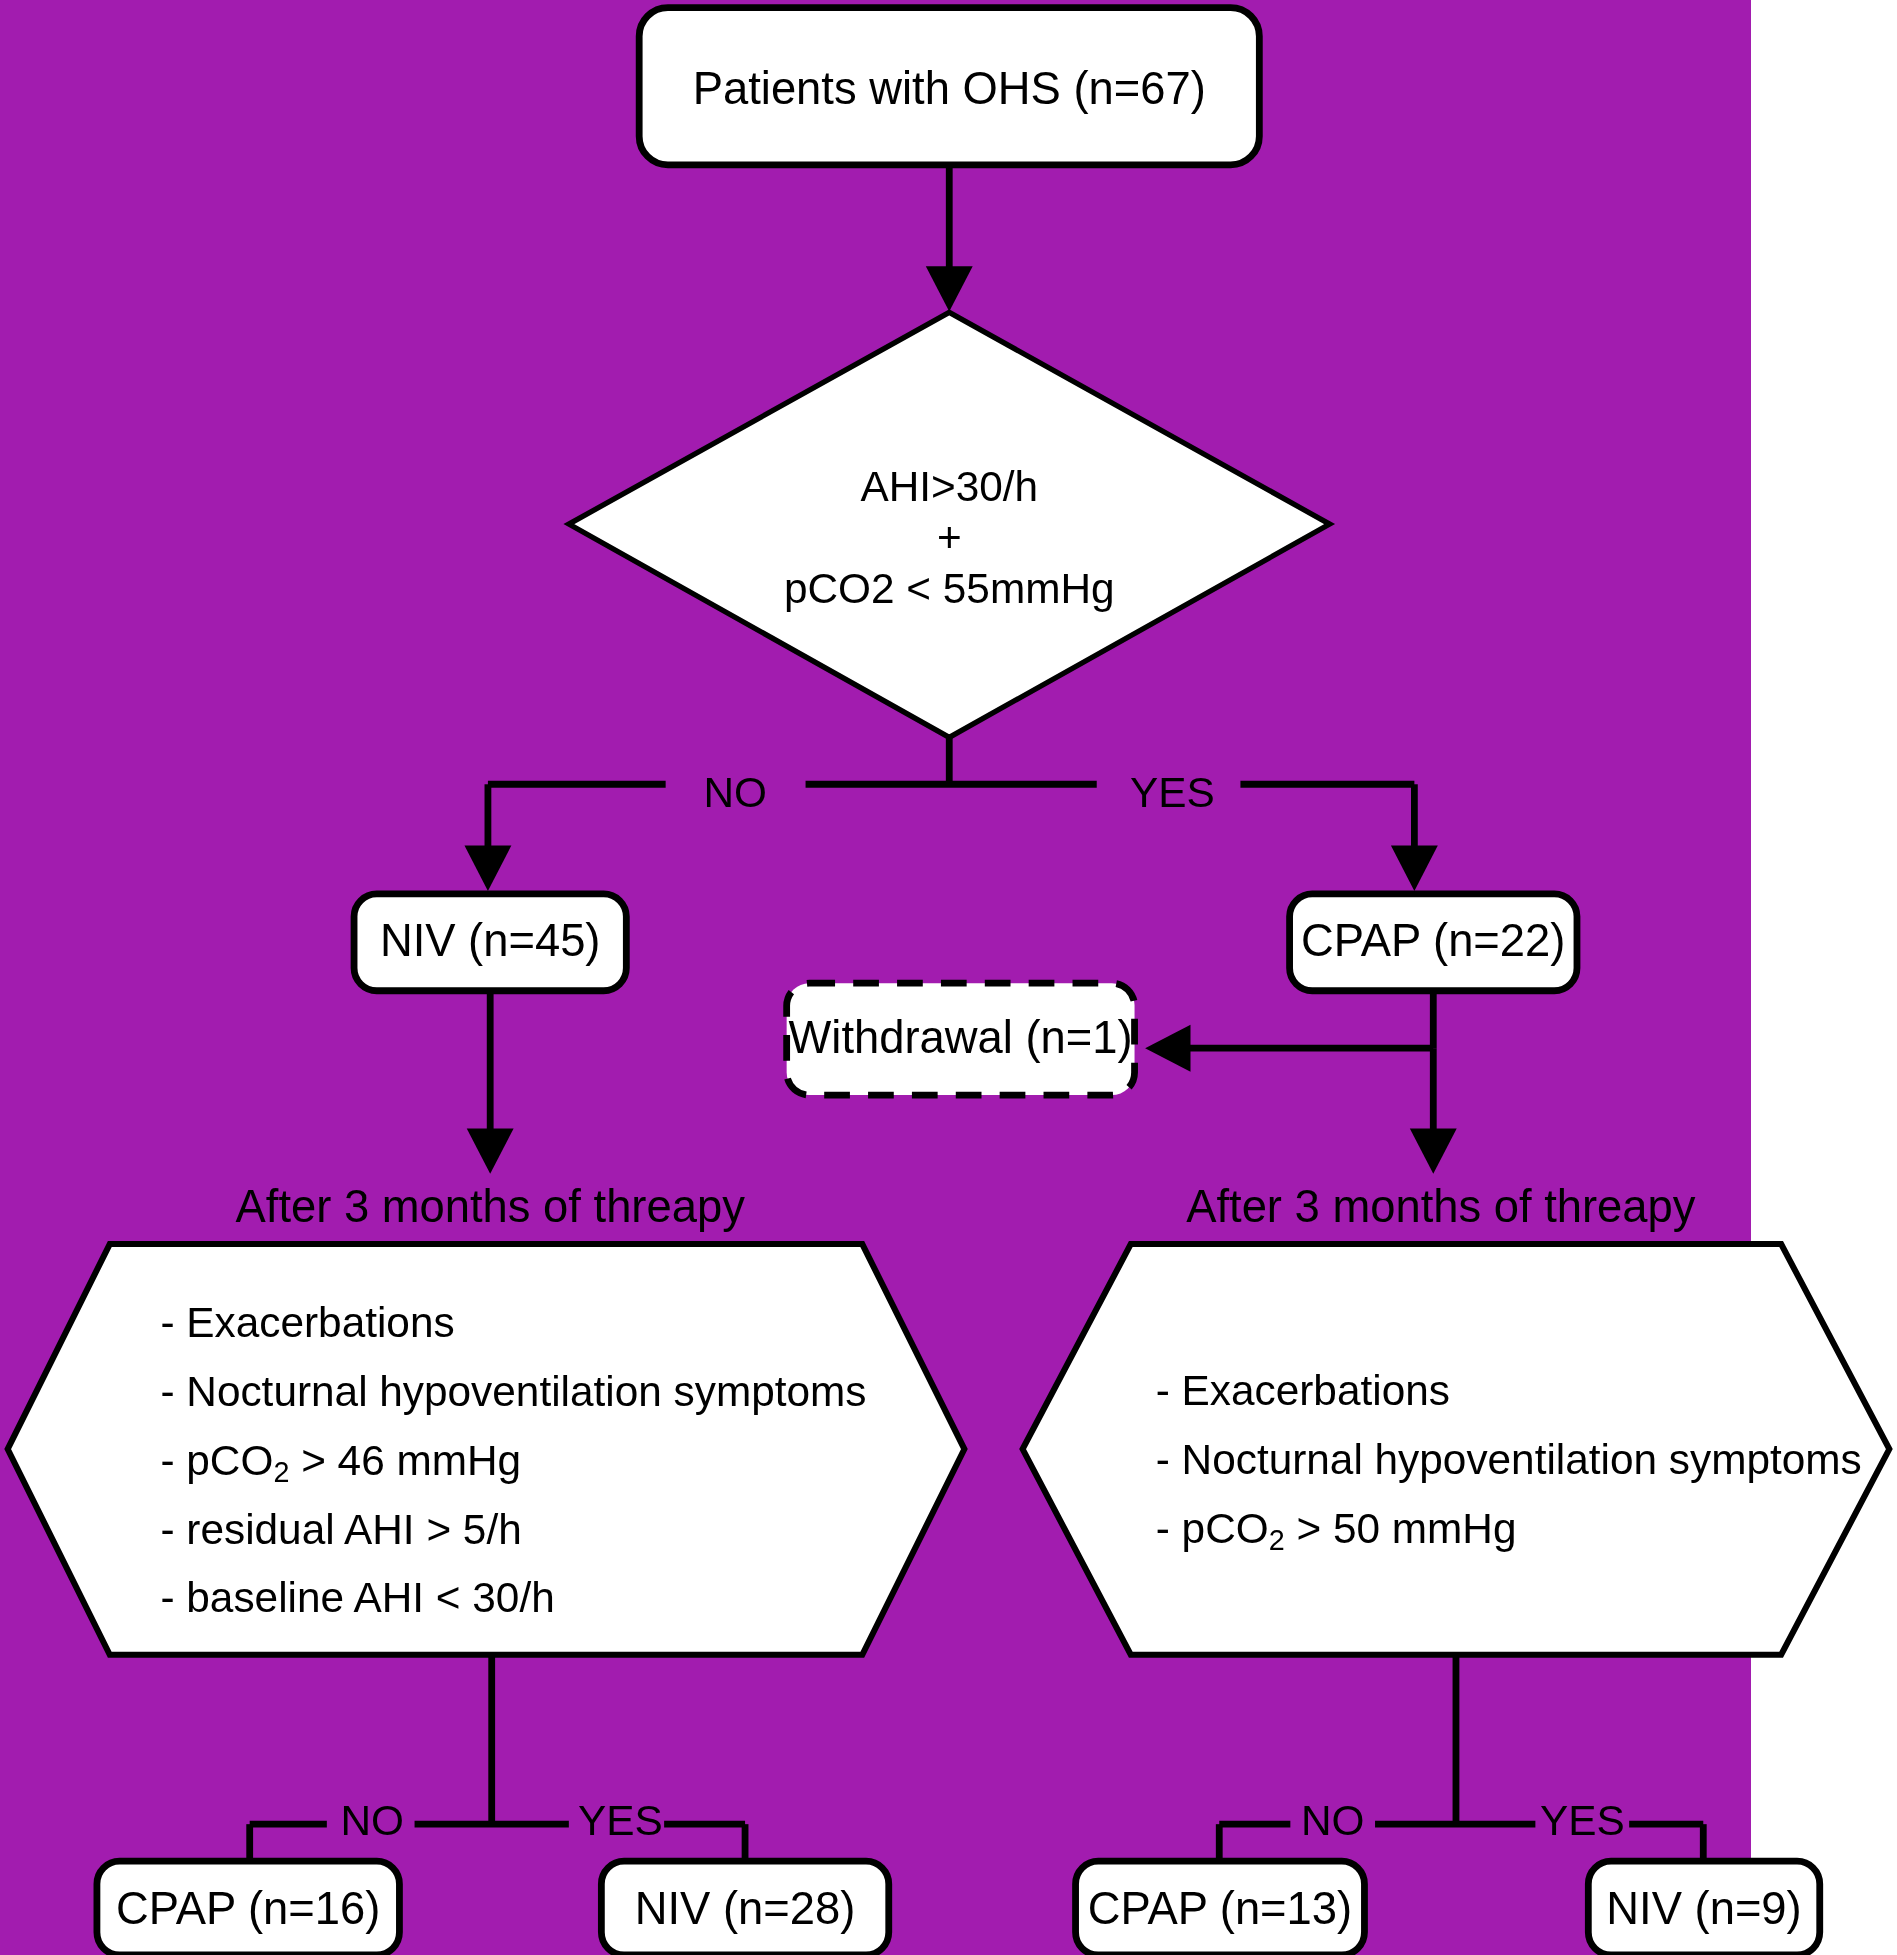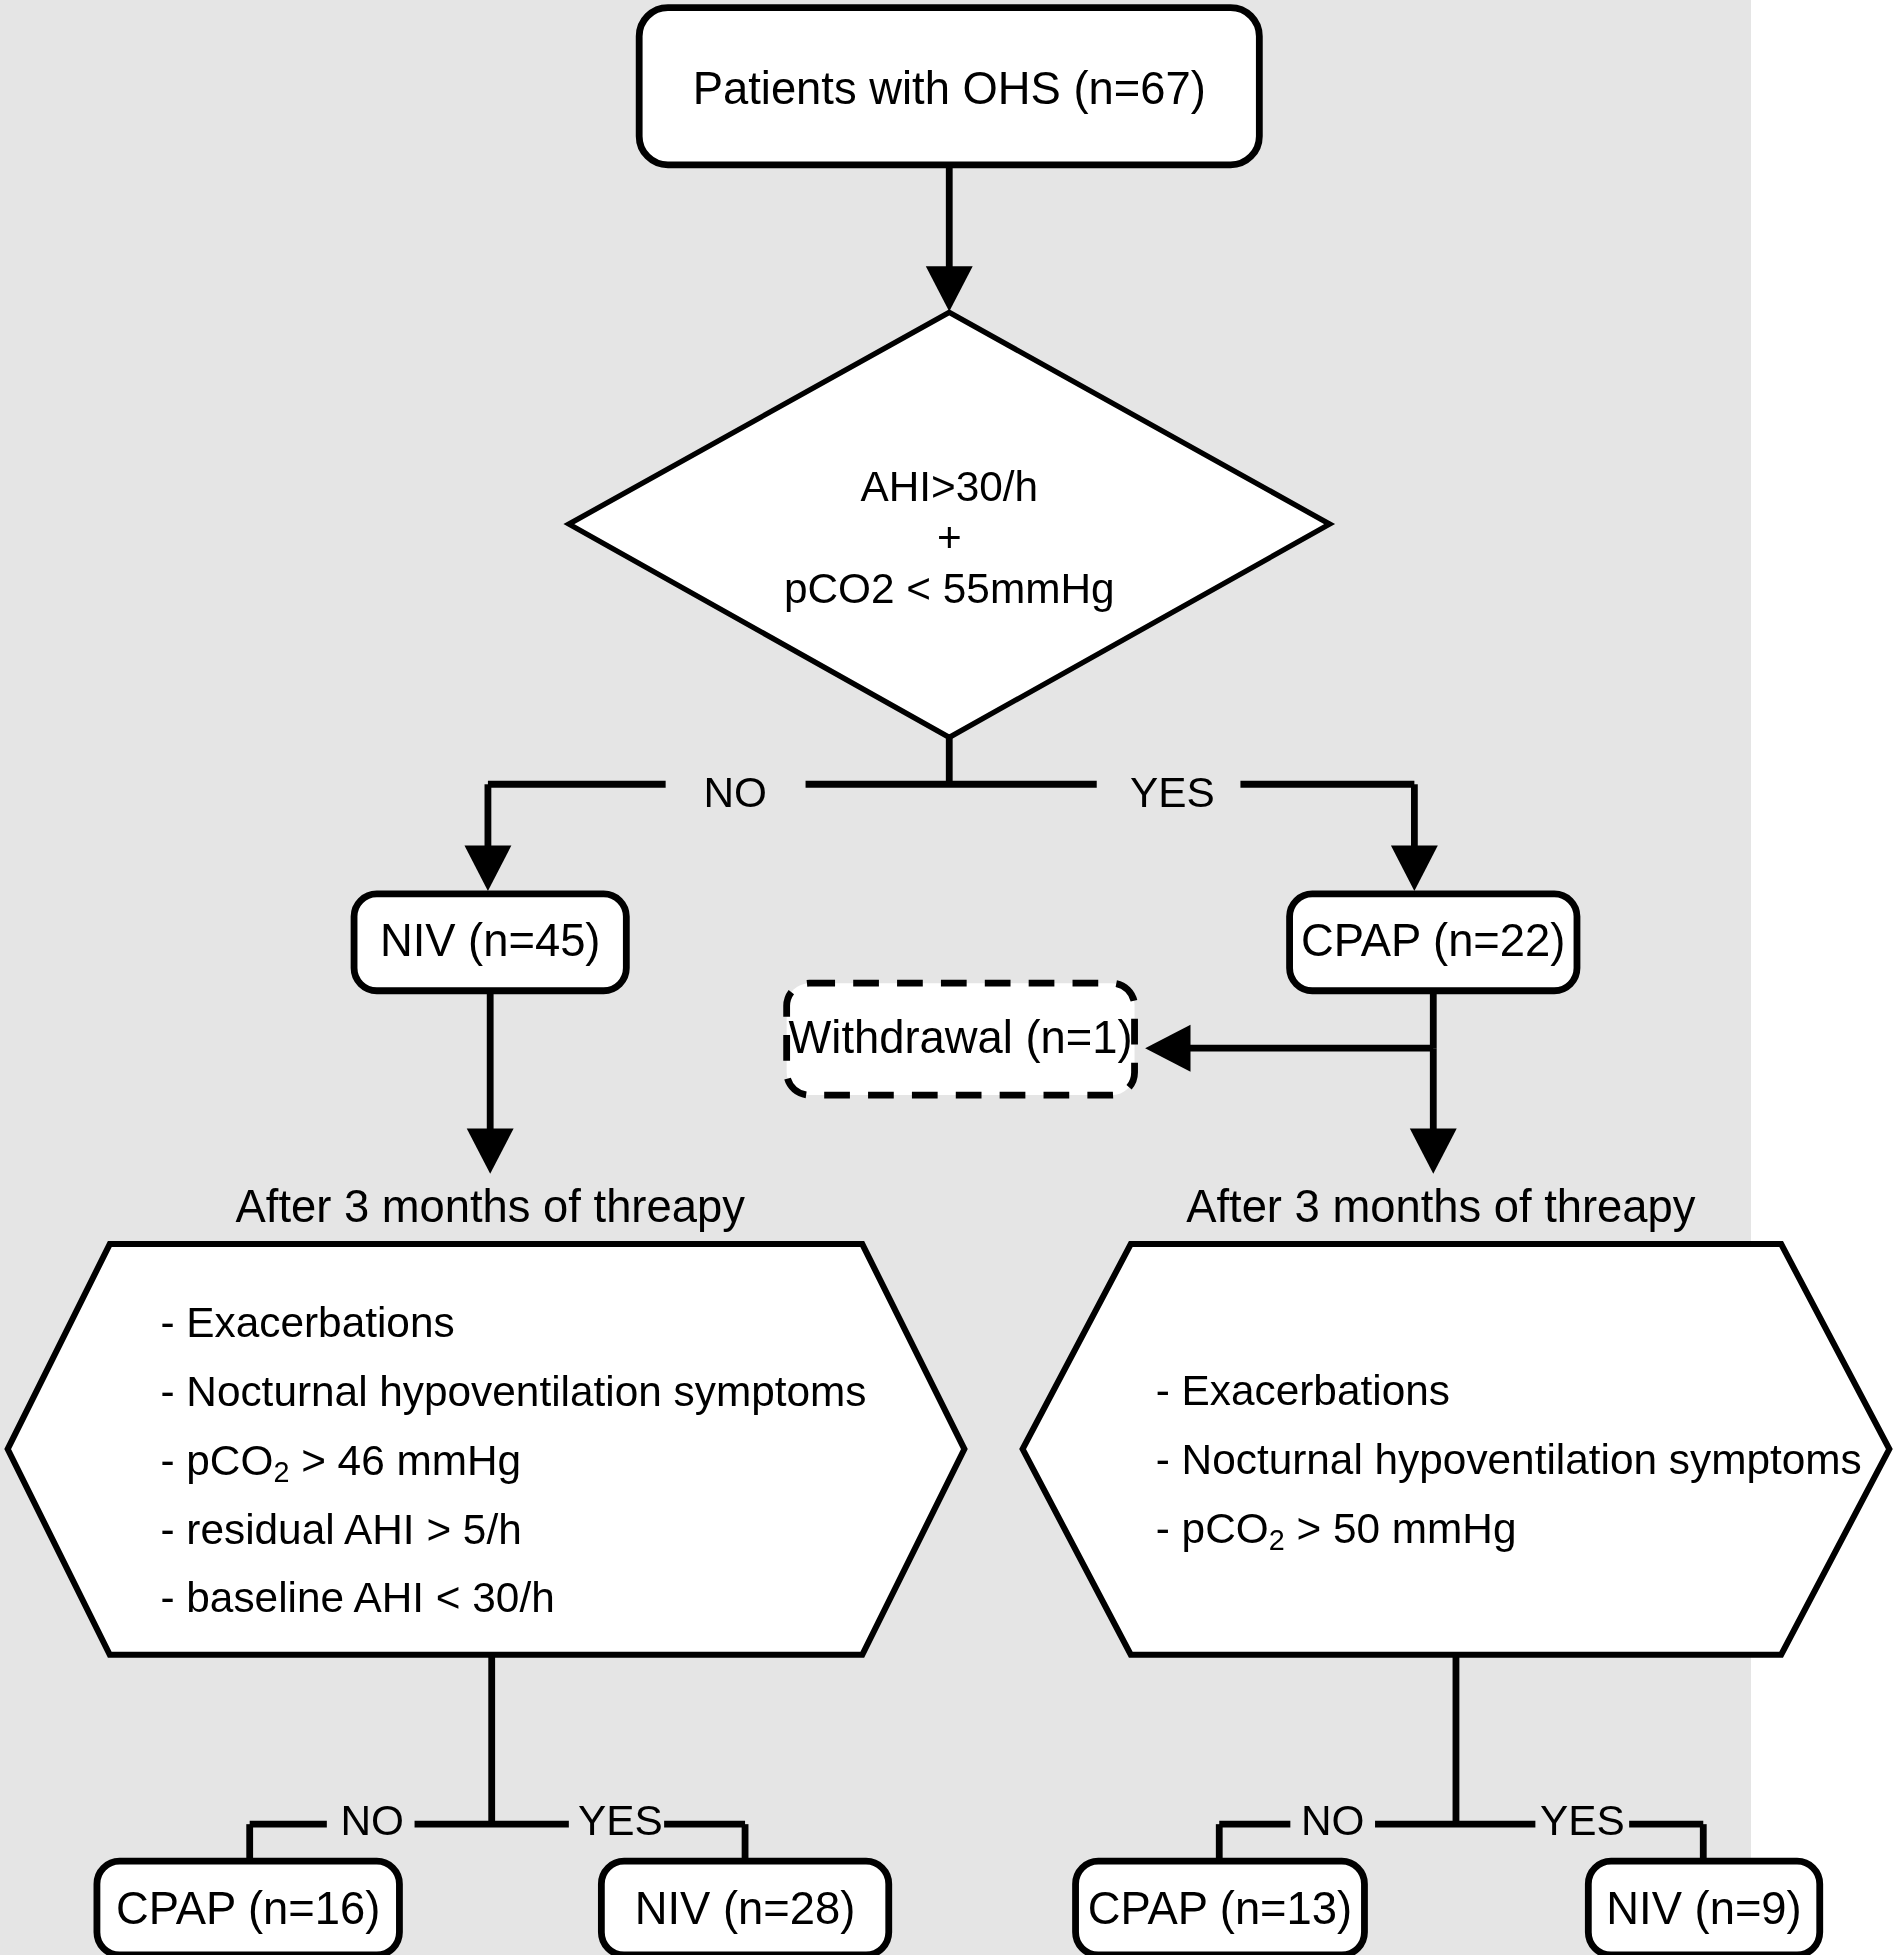--- a/index.html
+++ b/index.html
@@ -10,21 +10,21 @@
   body {
     width: 1897px;
     height: 1955px;
     overflow: hidden;
     font-family: "Liberation Sans", sans-serif;
   }
   #flowchart-root {
     position: relative;
     width: 1751px;
     height: 1955px;
-    background: #e5e5e5;
+    background: #a21caf;
     text-decoration: underline;
   }
   svg#flow-svg {
     position: absolute;
     left: 0;
     top: 0;
     width: 1897px;
     height: 1955px;
     display: block;
   }

